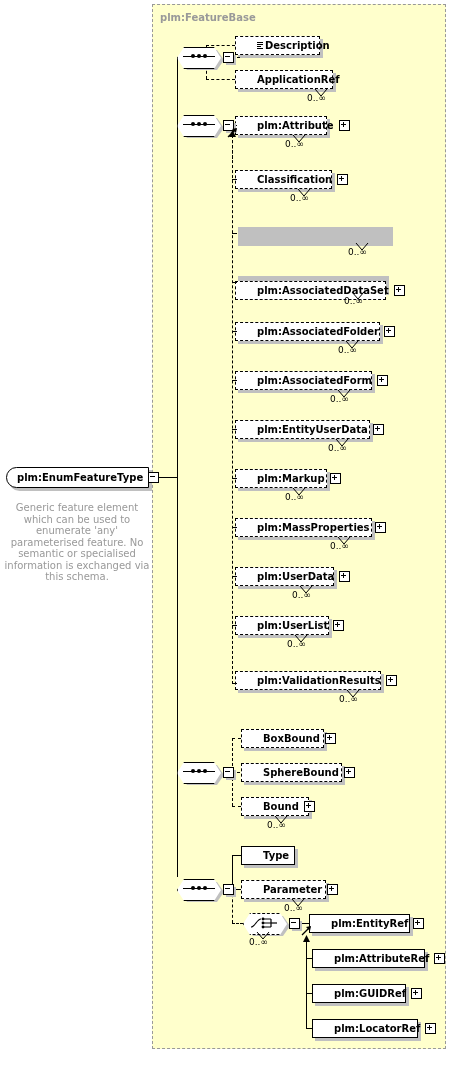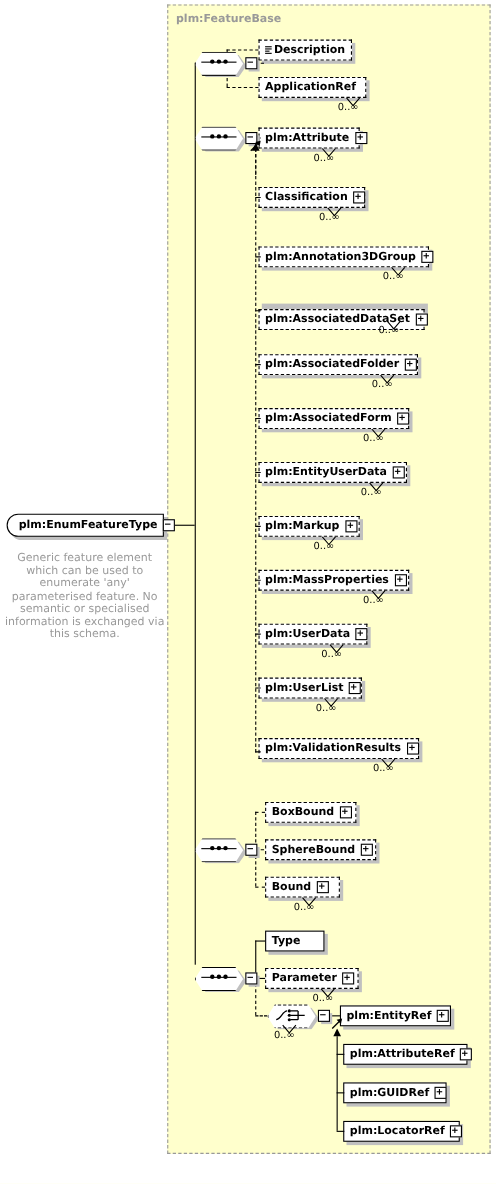--- a/index.html
+++ b/index.html
@@ -24,21 +24,21 @@
     white-space:nowrap;
   }
 
   
   .node{
     position:absolute;
     box-sizing:border-box;
     background:#ffffff;
     height:19px;
     display:flex;align-items:center;
-    padding:0 3px 0 5px;
+    padding:0 3px 0 21px;
     white-space:nowrap;
   }
   .node .lbl{
     font-size:10px;font-weight:bold;color:#000000;
     line-height:10px;
     font-family:"DejaVu Sans","Liberation Sans",sans-serif;
   }
   .node.optional{border:1px dashed #000000;}
   .node.required{border:1px solid #000000;}
   .shadow{
@@ -230,24 +230,20 @@
     <span class="lbl">Classification</span>
     <span class="expander plus"></span>
   </div>
   <svg class="vmark" style="left:297px;top:188px;" width="14" height="9" viewBox="0 0 14 9">
       <path d="M1 1 L7 8 L13 1" fill="none" stroke="#000" stroke-width="1"></path>
     </svg>
   <div class="occ" style="left:290px;top:193px;">0..∞</div>
 
   <div class="hdash" style="left:232px;top:233px;width:5px;"></div>
   <div class="shadow" style="left:238px;top:227px;width:155px;height:19px;"></div>
-  <div class="node optional" style="left:235px;top:224px;width:155px;">
-    <span class="lbl">plm:Annotation3DGroup</span>
-    <span class="expander plus"></span>
-  </div>
   <svg class="vmark" style="left:355px;top:242px;" width="14" height="9" viewBox="0 0 14 9">
       <path d="M1 1 L7 8 L13 1" fill="none" stroke="#000" stroke-width="1"></path>
     </svg>
   <div class="occ" style="left:348px;top:247px;">0..∞</div>
 
   <div class="hdash" style="left:232px;top:282px;width:5px;"></div>
   <div class="shadow" style="left:238px;top:276px;width:151px;height:19px;"></div>
   <div class="node optional" style="left:235px;top:281px;width:151px;">
     <span class="lbl">plm:AssociatedDataSet</span>
     <span class="expander plus"></span>

